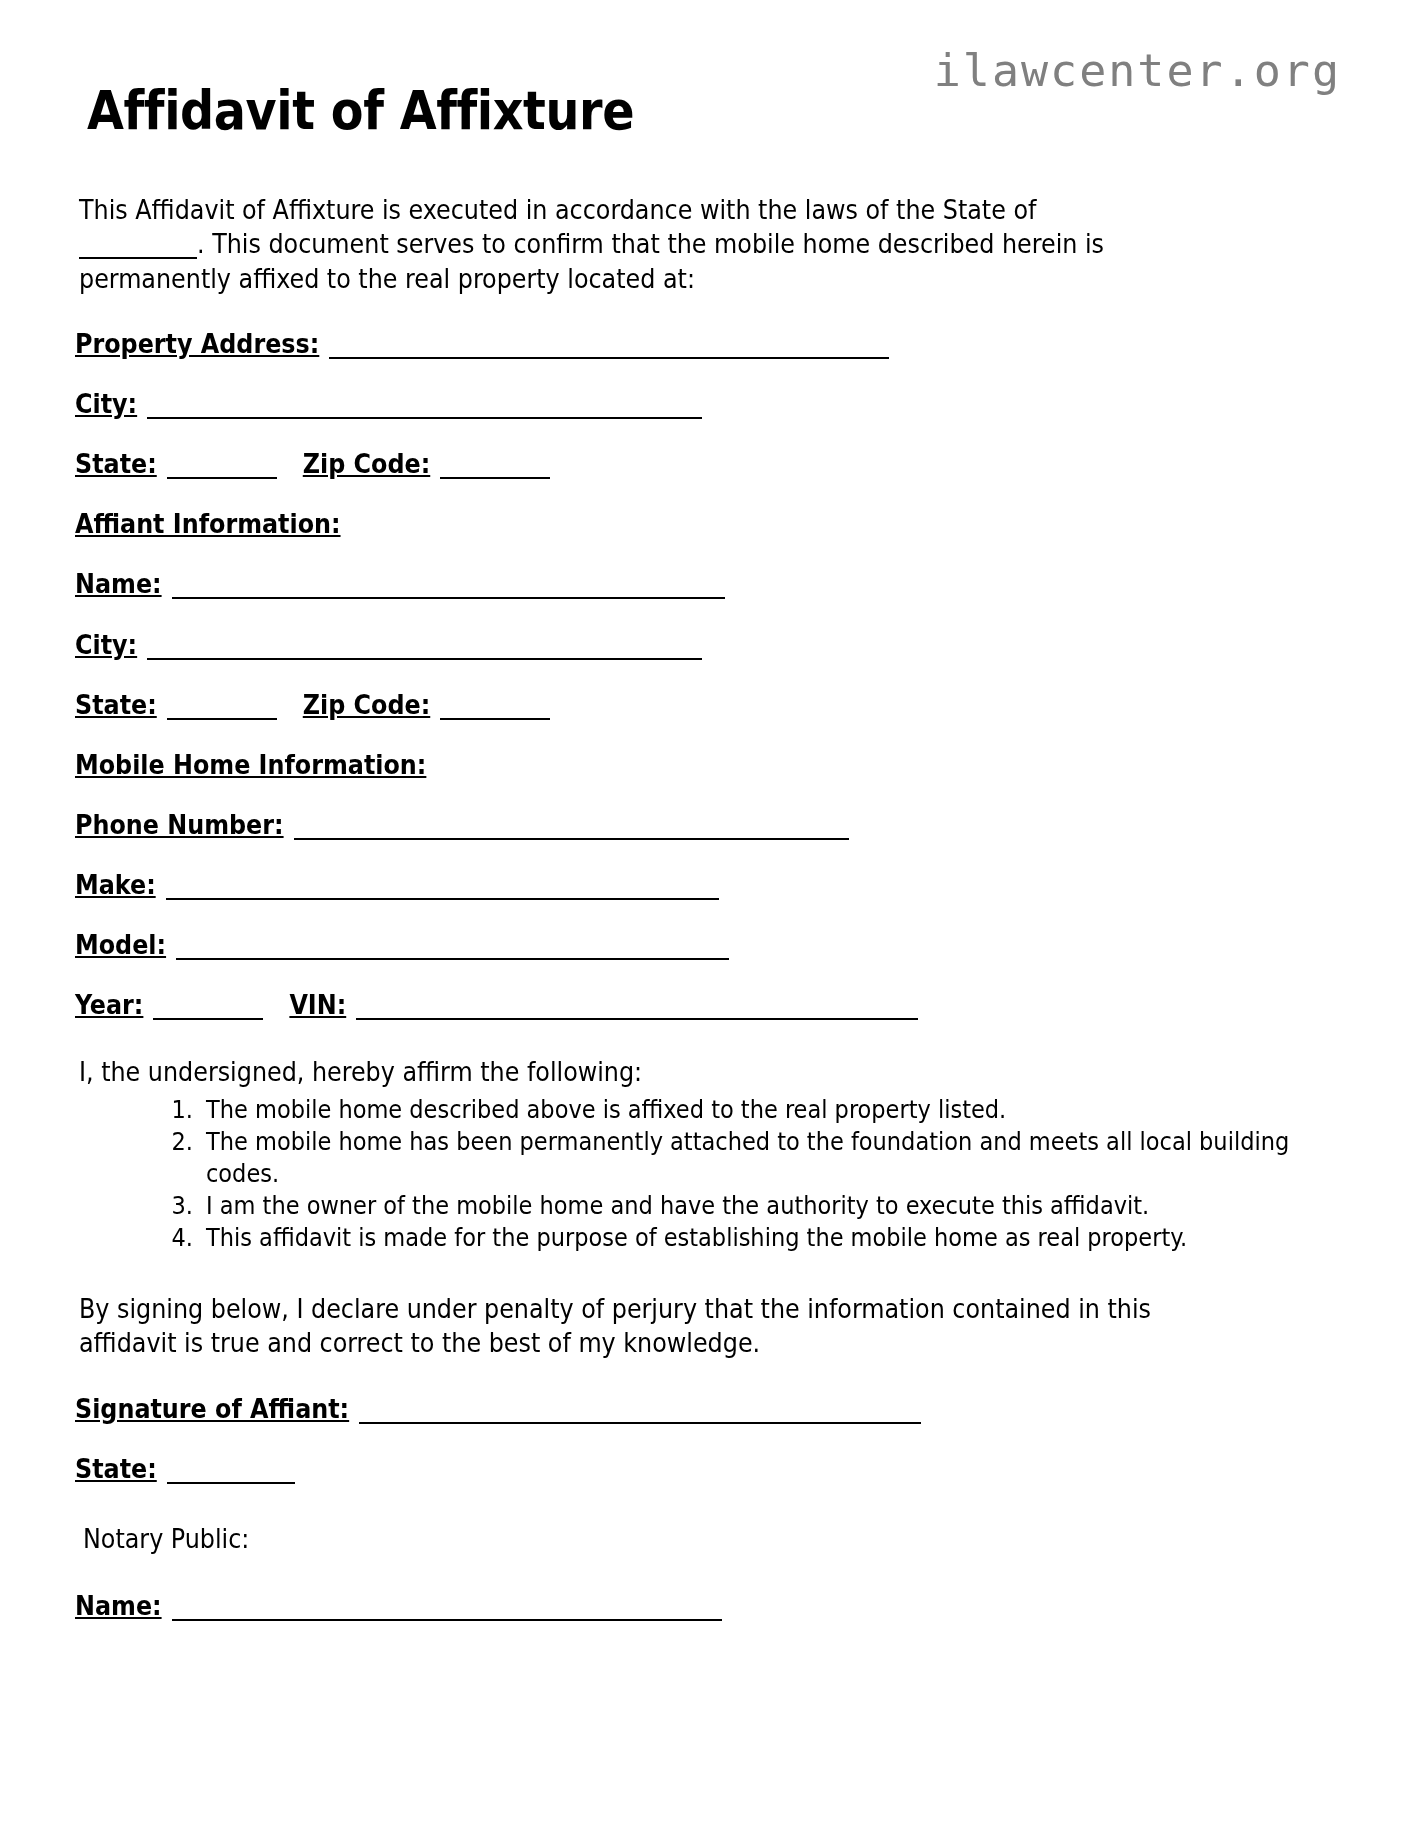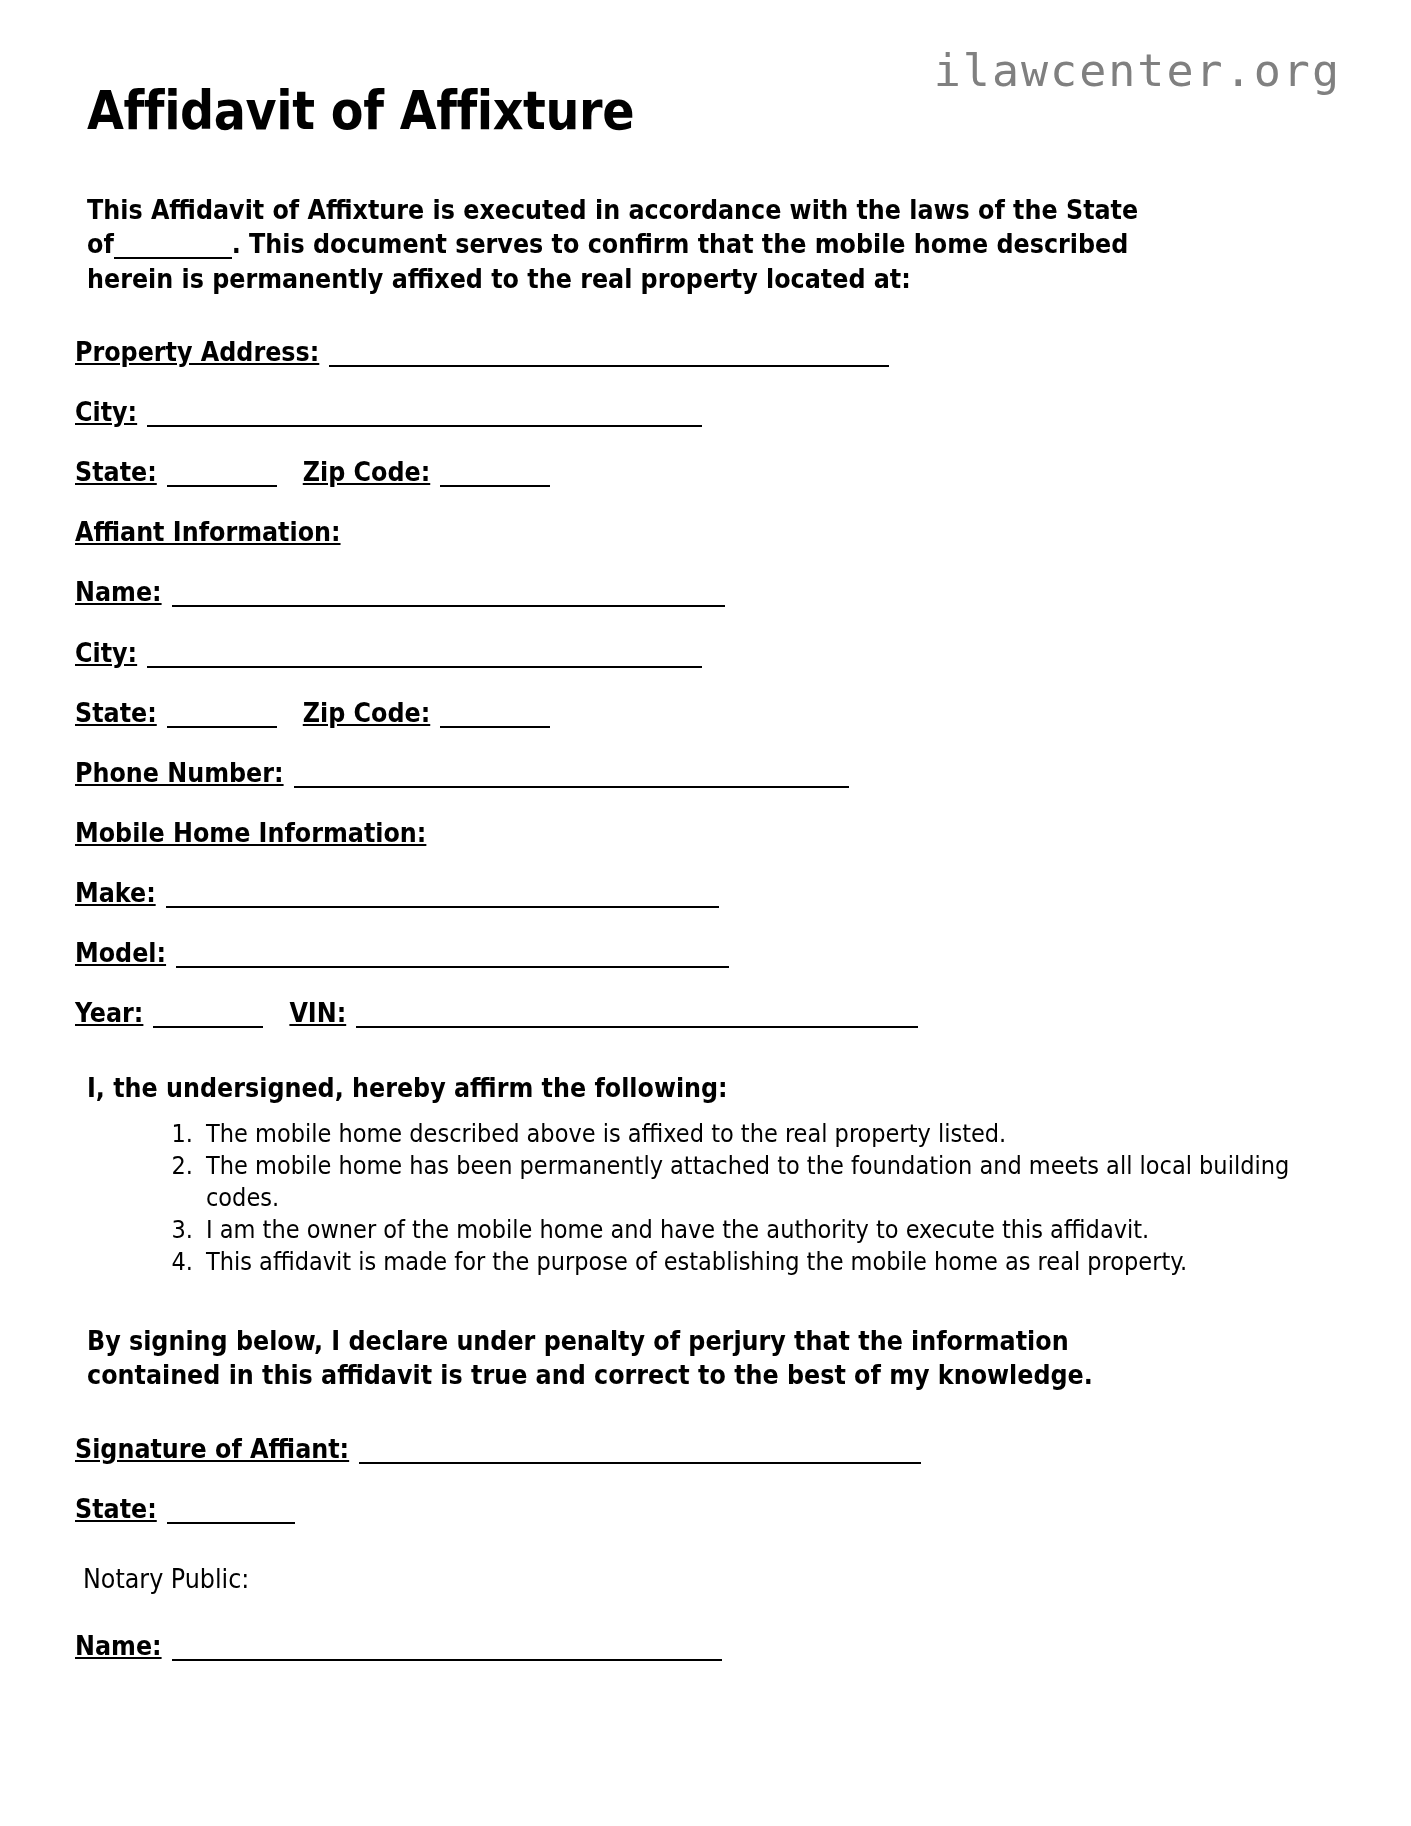--- a/index.html
+++ b/index.html
@@ -46,23 +46,22 @@
     font-stretch: condensed;
     letter-spacing: -0.4px;
     line-height: 1.05;
   }
 
   
   .para {
     font-size: 26.5px;
     line-height: 1.30;
     max-width: 1065px;
-    margin: 12px;
+    margin: 4px;
     font-stretch: condensed;
-    font-weight: bold;
   }
   .para-intro { padding-top: 42px; }
   .para-affirm { padding-top: 30px; }
   .para-declare { padding-top: 34px; max-width: 1080px; }
 
   
   .field-row {
     font-size: 26.5px;
     line-height: 1.25;
     font-weight: bold;
@@ -143,23 +142,23 @@
 
   <p class="field-row section-head">Affiant Information:</p>
 
   <p class="field-row"><span class="lbl">Name:</span><span class="gap"></span><span class="fill fill-md"></span></p>
 
 
   <p class="field-row"><span class="lbl">City:</span><span class="gap"></span><span class="fill fill-lg"></span></p>
 
   <p class="field-row"><span class="lbl">State:</span><span class="gap"></span><span class="fill fill-sm"></span><span class="gap-wide"></span><span class="lbl">Zip Code:</span><span class="gap"></span><span class="fill fill-sm"></span></p>
 
+  <p class="field-row section-head">Mobile Home Information:</p>
+
   <p class="field-row"><span class="lbl">Phone Number:</span><span class="gap"></span><span class="fill fill-phone"></span></p>
-
-  <p class="field-row section-head">Mobile Home Information:</p>
 
   <p class="field-row"><span class="lbl">Make:</span><span class="gap"></span><span class="fill fill-md"></span></p>
 
   <p class="field-row"><span class="lbl">Model:</span><span class="gap"></span><span class="fill fill-md"></span></p>
 
   <p class="field-row"><span class="lbl">Year:</span><span class="gap"></span><span class="fill fill-sm"></span><span class="gap-wide"></span><span class="lbl">VIN:</span><span class="gap"></span><span class="fill fill-vin"></span></p>
 
   <p class="para para-affirm">I, the undersigned, hereby affirm the following:</p>
 
   <ol class="affirm-list">

